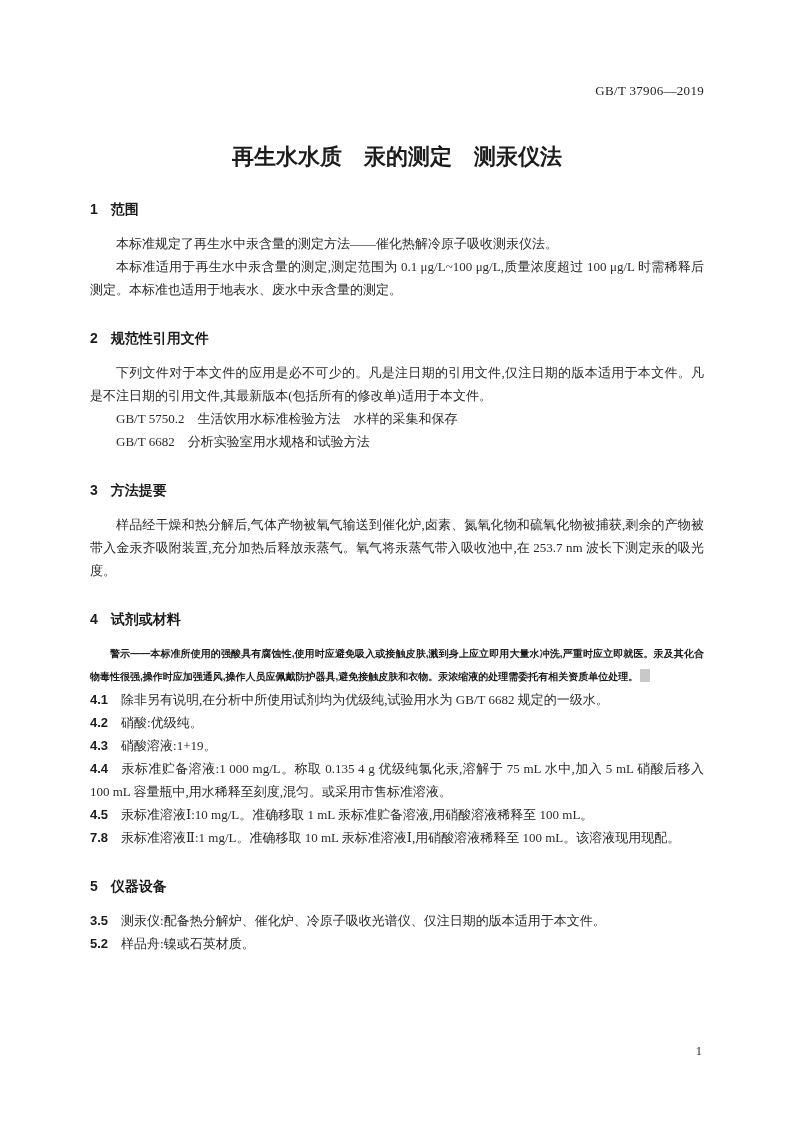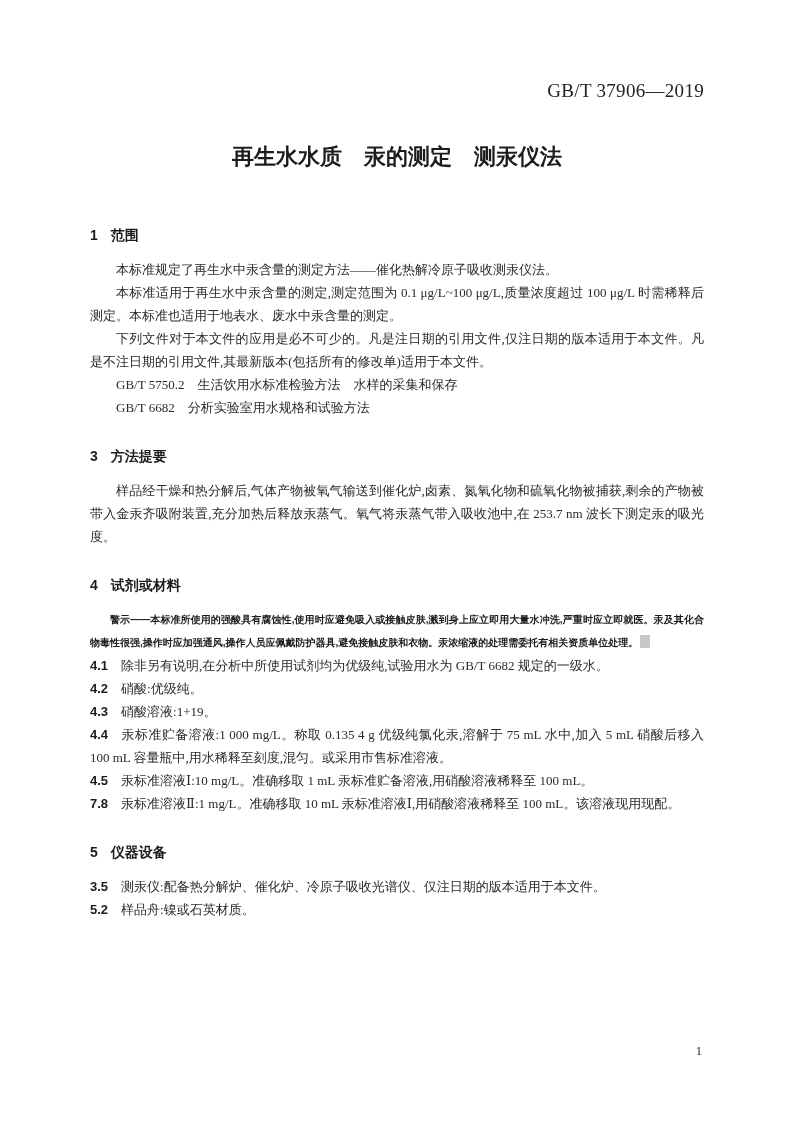--- a/index.html
+++ b/index.html
@@ -15,21 +15,21 @@
     color: #2a2a2a;
     overflow: hidden;
   }
 
   .content {
     padding: 82px 90px 0 90px;
   }
 
   .doc-number {
     text-align: right;
-    font-size: 19px;
+    font-size: 13px;
     line-height: 18px;
     letter-spacing: 0.3px;
     color: #222;
   }
 
   .doc-title {
     margin-top: 44px;
     text-align: center;
     font-family: "Liberation Sans", "DejaVu Sans", sans-serif;
     font-size: 22px;
@@ -39,21 +39,21 @@
   }
 
   .sec-h {
     margin: 26px 0 12px 0;
     font-family: "Liberation Sans", "DejaVu Sans", sans-serif;
     font-size: 14px;
     font-weight: bold;
     line-height: 22px;
     color: #1c1c1c;
   }
-  .section:first-of-type .sec-h { margin-top: 54px; }
+  .section:first-of-type .sec-h { margin-top: 28px; }
   .sec-num { margin-right: 13px; }
 
   .para {
     font-size: 13px;
     line-height: 23px;
     text-align: justify;
     text-indent: 2em;
   }
 
   .ref {
@@ -110,20 +110,21 @@
 
     <h1 class="doc-title">再生水水质　汞的测定　测汞仪法</h1>
 
     <section class="section">
       <h2 class="sec-h"><span class="sec-num">1</span><span class="sec-title">范围</span></h2>
       <p class="para">本标准规定了再生水中汞含量的测定方法——催化热解冷原子吸收测汞仪法。</p>
       <p class="para">本标准适用于再生水中汞含量的测定,测定范围为 0.1 μg/L~100 μg/L,质量浓度超过 100 μg/L 时需稀释后测定。本标准也适用于地表水、废水中汞含量的测定。</p>
     </section>
 
     <section class="section">
+      <h2 class="sec-h"><span class="sec-num">2</span><span class="sec-title">规范性引用文件</span></h2>
       <p class="para">下列文件对于本文件的应用是必不可少的。凡是注日期的引用文件,仅注日期的版本适用于本文件。凡是不注日期的引用文件,其最新版本(包括所有的修改单)适用于本文件。</p>
       <p class="ref">GB/T 5750.2　生活饮用水标准检验方法　水样的采集和保存</p>
       <p class="ref">GB/T 6682　分析实验室用水规格和试验方法</p>
     </section>
 
     <section class="section">
       <h2 class="sec-h"><span class="sec-num">3</span><span class="sec-title">方法提要</span></h2>
       <p class="para">样品经干燥和热分解后,气体产物被氧气输送到催化炉,卤素、氮氧化物和硫氧化物被捕获,剩余的产物被带入金汞齐吸附装置,充分加热后释放汞蒸气。氧气将汞蒸气带入吸收池中,在 253.7 nm 波长下测定汞的吸光度。</p>
     </section>
 

